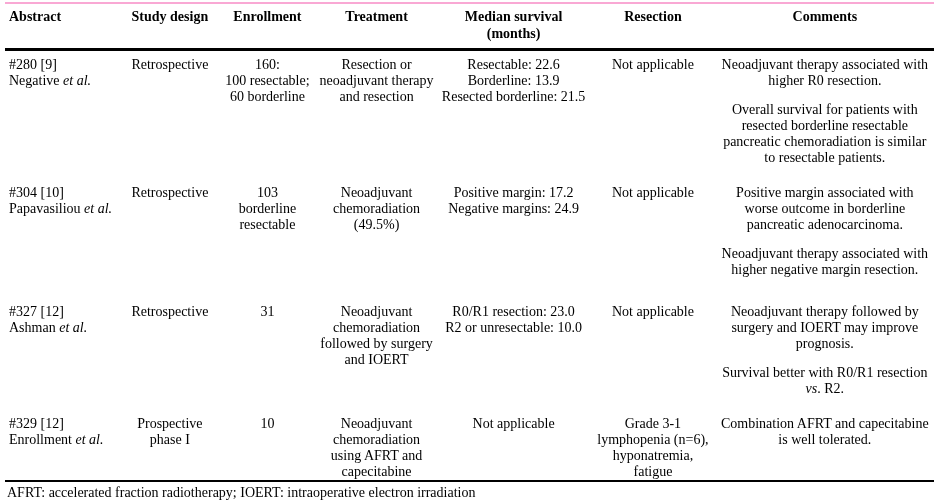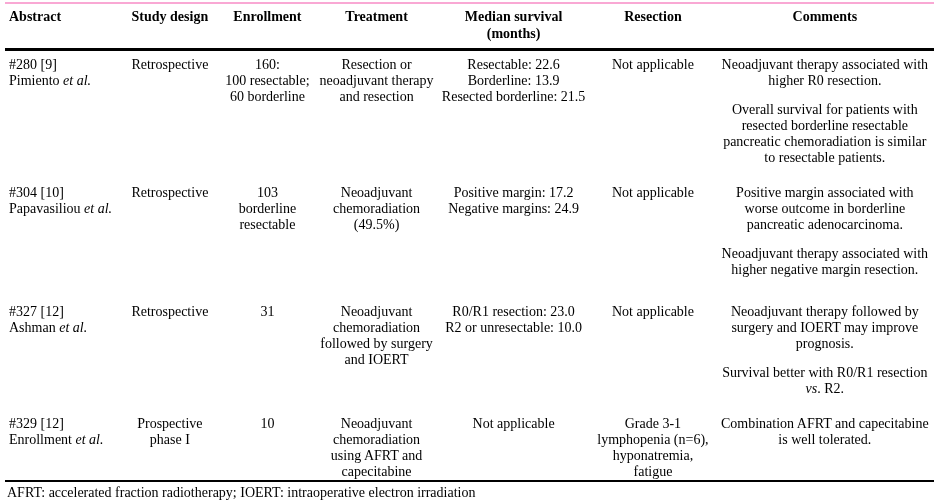--- a/index.html
+++ b/index.html
@@ -91,21 +91,21 @@
           <th>Median survival
 (months)</th>
           <th>Resection</th>
           <th>Comments</th>
         </tr>
     </thead>
     <tbody>
   <tr>
     <td>
       <div>#280 [9]</div>
-      <div><span>Pimiento </span><span class="italic">et al.</span></div>
+      <div><span>Negative </span><span class="italic">et al.</span></div>
     </td>
     <td class="pre">Retrospective</td>
     <td class="pre">160:
 100 resectable;
 60 borderline</td>
     <td>Resection or neoadjuvant therapy and resection</td>
     <td class="pre">Resectable: 22.6
 Borderline: 13.9
 Resected borderline: 21.5</td>
     <td>Not applicable</td>

